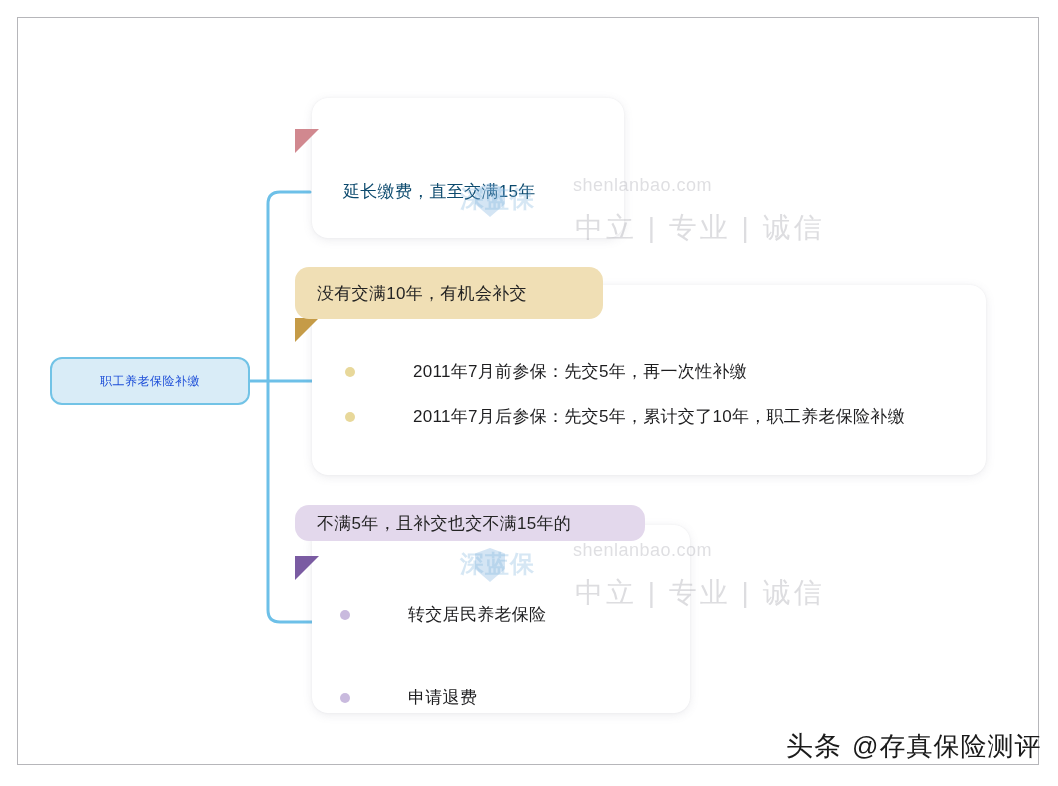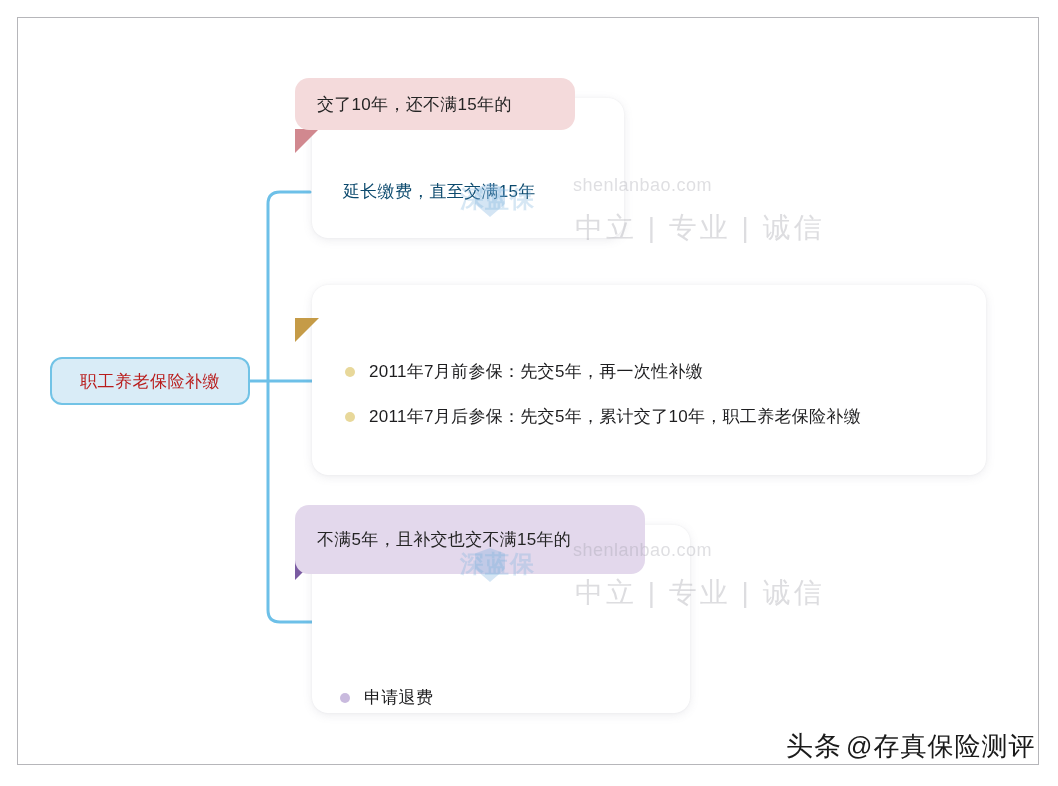--- a/index.html
+++ b/index.html
@@ -53,22 +53,22 @@
     height: 48px;
     background: #d9ecf7;
     border: 2px solid #72c3e6;
     border-radius: 12px;
     box-sizing: border-box;
     display: flex;
     align-items: center;
     justify-content: center;
   }
   .root-label {
-    font-size: 17px;
-    color: #b91c1c;
+    font-size: 12px;
+    color: #1d4ed8;
     letter-spacing: .5px;
     white-space: nowrap;
     text-align: center;
   }
 
   
   .card {
     position: absolute;
     background: #ffffff;
     border-radius: 16px;
@@ -106,20 +106,21 @@
     font-size: 17px;
     color: #0c4a6e;
     white-space: nowrap;
     letter-spacing: .3px;
   }
   .bullet-row {
     position: absolute;
     display: flex;
     align-items: center;
     white-space: nowrap;
+    gap: 44px;
   }
   .dot {
     width: 10px;
     height: 10px;
     border-radius: 50%;
     flex: 0 0 auto;
     margin-right: 14px;
   }
   .bullet-text {
     font-size: 17px;
@@ -187,60 +188,64 @@
     <path d="M 310 192 L 280 192 Q 268 192 268 204 L 268 610 Q 268 622 280 622 L 312 622" fill="none" stroke="#6dc0e8" stroke-width="3" stroke-linecap="round"></path>
 
     <path d="M 268 381 L 312 381" fill="none" stroke="#6dc0e8" stroke-width="3"></path>
   </svg>
 
   <div class="root-node">
     <span class="root-label">职工养老保险补缴</span>
   </div>
 
   <div class="card" style="left:312px; top:98px; width:312px; height:140px;"></div>
-  <div class="chip" style="left:295px; top:78px; width:280px; height:52px; background:#f4dadb;">
-    <span class="chip-text">交了10年，还不满15年的</span>
-  </div>
   <div class="chip-tail" style="left:295px; top:129px; border-left:24px solid #d1888f; border-bottom:24px solid transparent;"></div>
   <div class="body-line" style="left:343px; top:180px;">延长缴费，直至交满15年</div>
 
   <div class="card" style="left:312px; top:285px; width:674px; height:190px;"></div>
+  <div class="chip" style="left:295px; top:267px; width:308px; height:52px; background:#f0dfb5;">
+    <span class="chip-text">没有交满10年，有机会补交</span>
+  </div>
   <div class="chip-tail" style="left:295px; top:318px; border-left:24px solid #c59b47; border-bottom:24px solid transparent;"></div>
 
   <div class="bullet-row" style="left:345px; top:360px;">
     <span class="dot" style="background:#e8d89a;"></span>
     <span class="bullet-text">2011年7月前参保：先交5年，再一次性补缴</span>
   </div>
   <div class="bullet-row" style="left:345px; top:405px;">
     <span class="dot" style="background:#e8d89a;"></span>
     <span class="bullet-text">2011年7月后参保：先交5年，累计交了10年，职工养老保险补缴</span>
   </div>
 
   <div class="card" style="left:312px; top:525px; width:378px; height:188px;"></div>
-  <div class="chip" style="left:295px; top:505px; width:350px; height:69px; background:#e3d8ec;">
+  <div class="chip" style="left:295px; top:505px; width:350px; height:36px; background:#e3d8ec;">
     <span class="chip-text">不满5年，且补交也交不满15年的</span>
   </div>
   <div class="chip-tail" style="left:295px; top:556px; border-left:24px solid #7a5ba2; border-bottom:24px solid transparent;"></div>
 
+  <div class="bullet-row" style="left:340px; top:603px;">
+    <span class="dot" style="background:#c9bade;"></span>
+    <span class="bullet-text">转交居民养老保险</span>
+  </div>
   <div class="bullet-row" style="left:340px; top:645px;margin-top:41px;">
     <span class="dot" style="background:#c9bade;"></span>
     <span class="bullet-text">申请退费</span>
   </div>
 
   <div class="wm" style="left:455px; top:175px;">
     <div class="wm-shield" style="left:20px; top:8px;"></div>
     <div class="wm-logo" style="position:absolute; left:5px; top:8px;">深蓝保</div>
     <div class="wm-domain" style="position:absolute; left:118px; top:0px;">shenlanbao.com</div>
     <div class="wm-slogan" style="position:absolute; left:120px; top:34px;">中立 | 专业 | 诚信</div>
   </div>
 
   <div class="wm" style="left:455px; top:540px;">
     <div class="wm-shield" style="left:20px; top:8px;"></div>
     <div class="wm-logo" style="position:absolute; left:5px; top:8px;">深蓝保</div>
     <div class="wm-domain" style="position:absolute; left:118px; top:0px;">shenlanbao.com</div>
     <div class="wm-slogan" style="position:absolute; left:120px; top:34px;">中立 | 专业 | 诚信</div>
   </div>
 
   <div class="attribution">
-    <span>头条</span><span class="at-mark" style="margin-left:4px;">@存真保险测评</span>
+    <span>头条</span><span class="at-mark" style="margin-left:10px;">@存真保险测评</span>
   </div>
 
 </div>
 
 </body></html>

